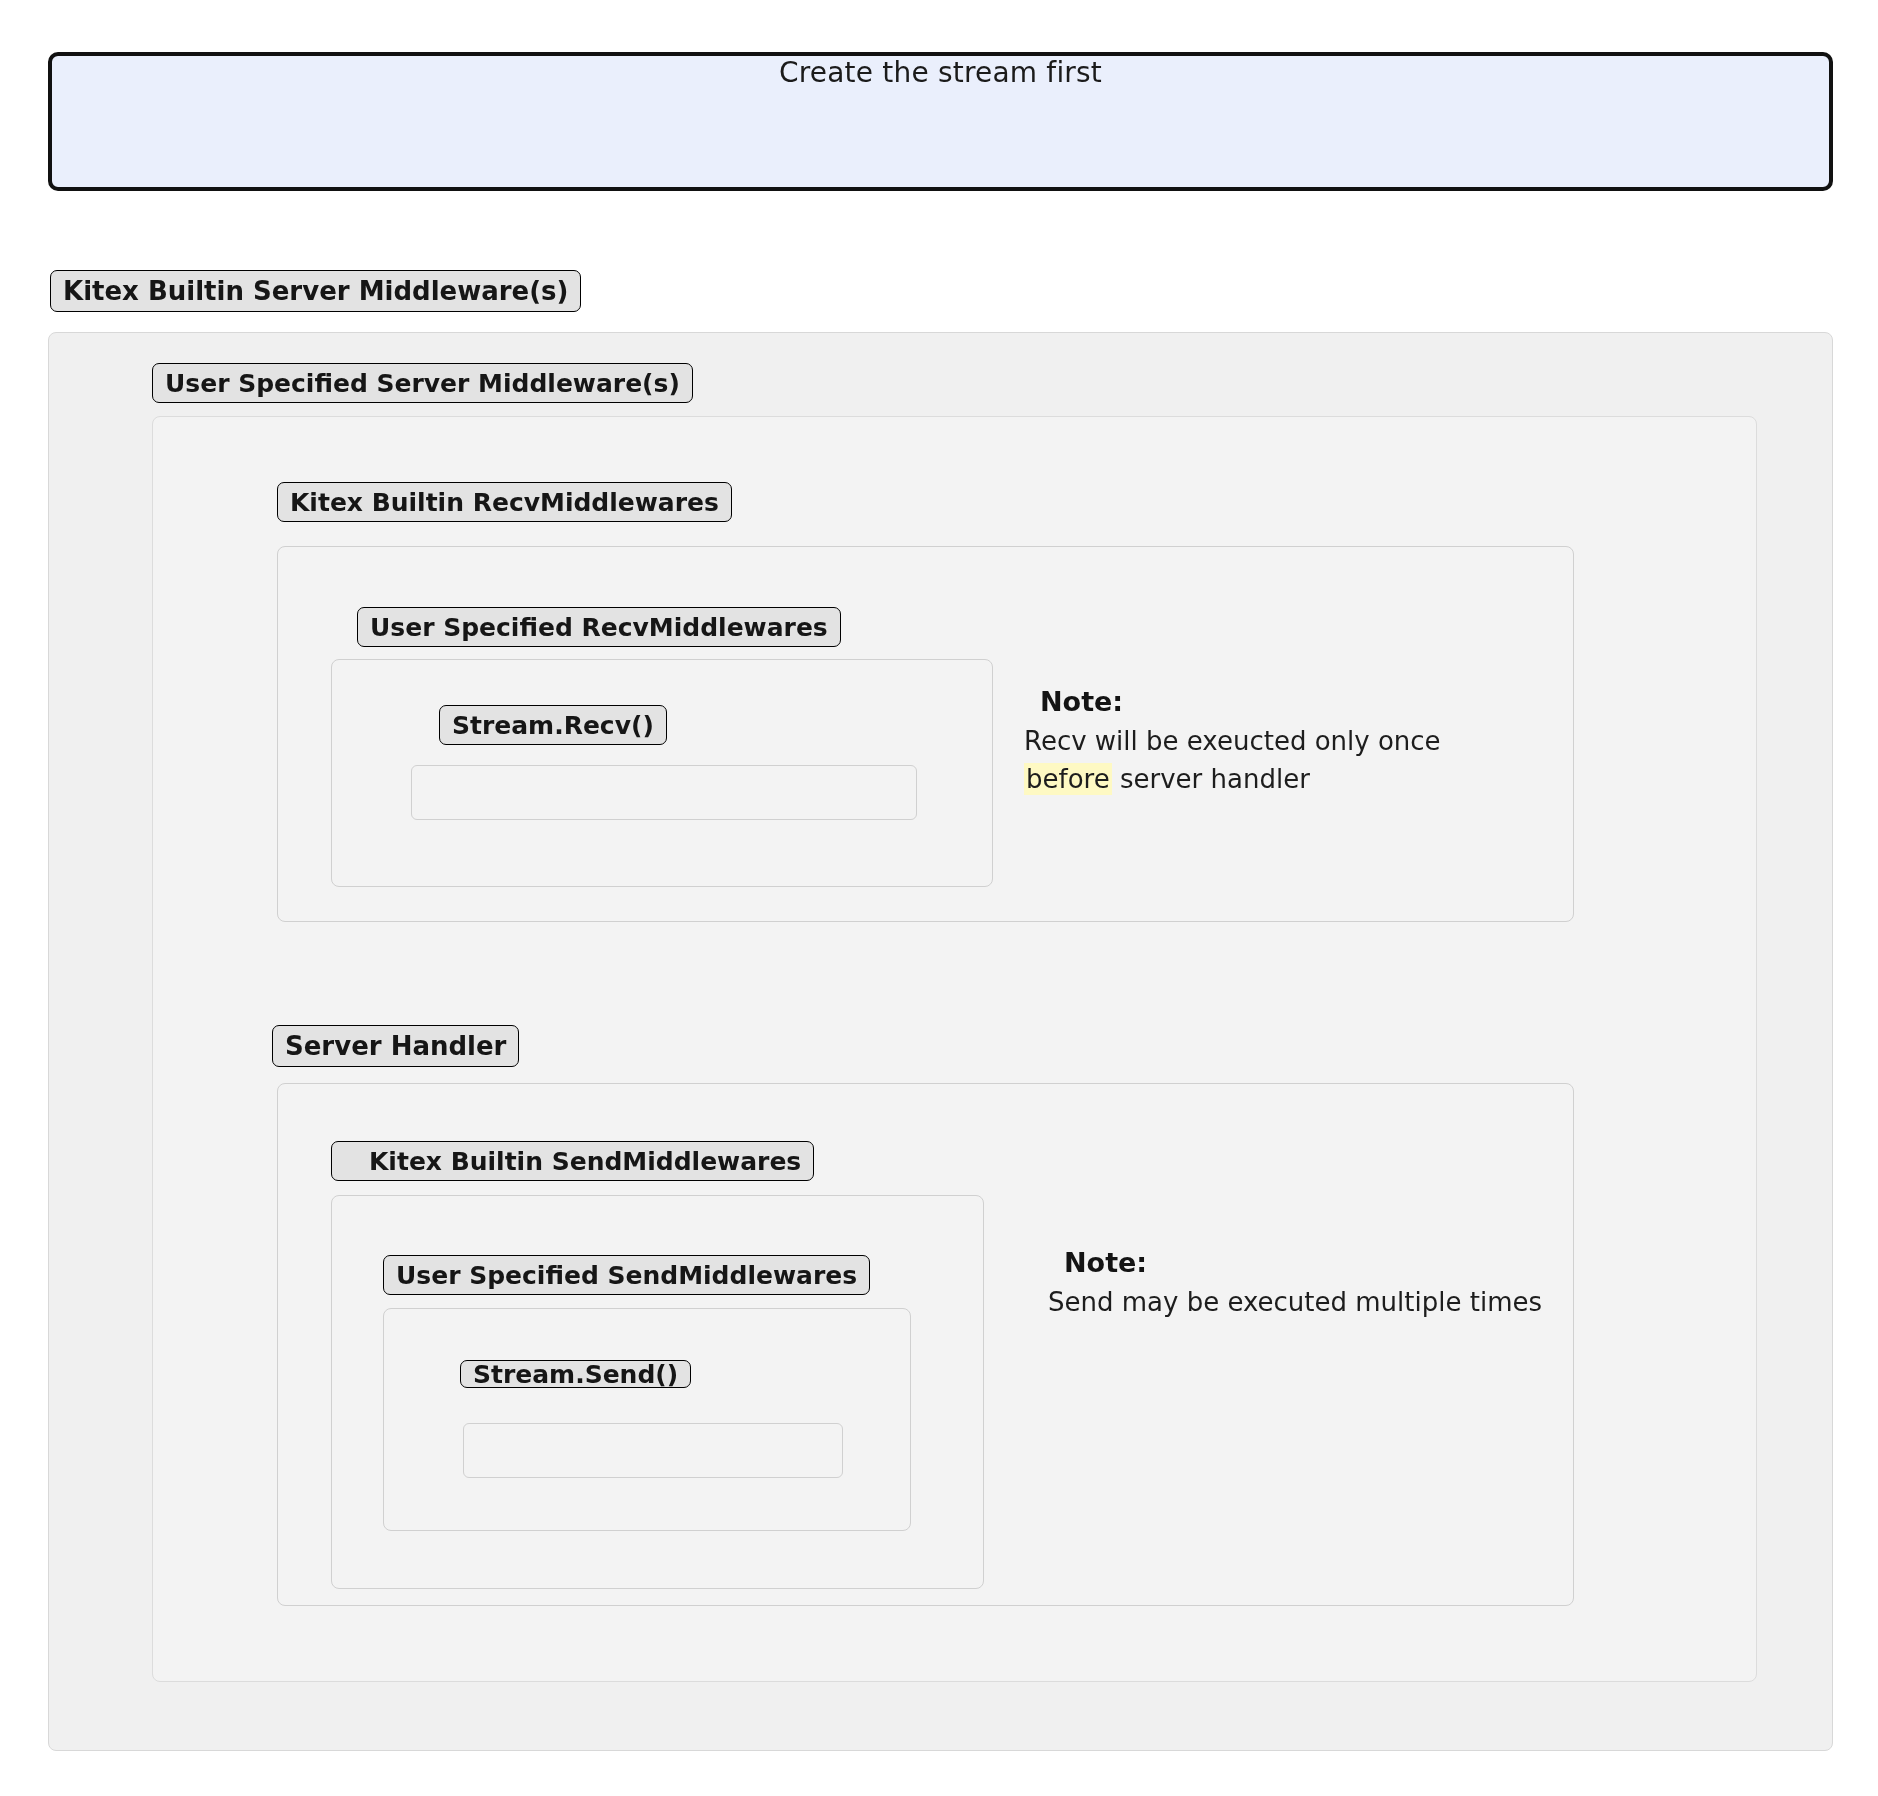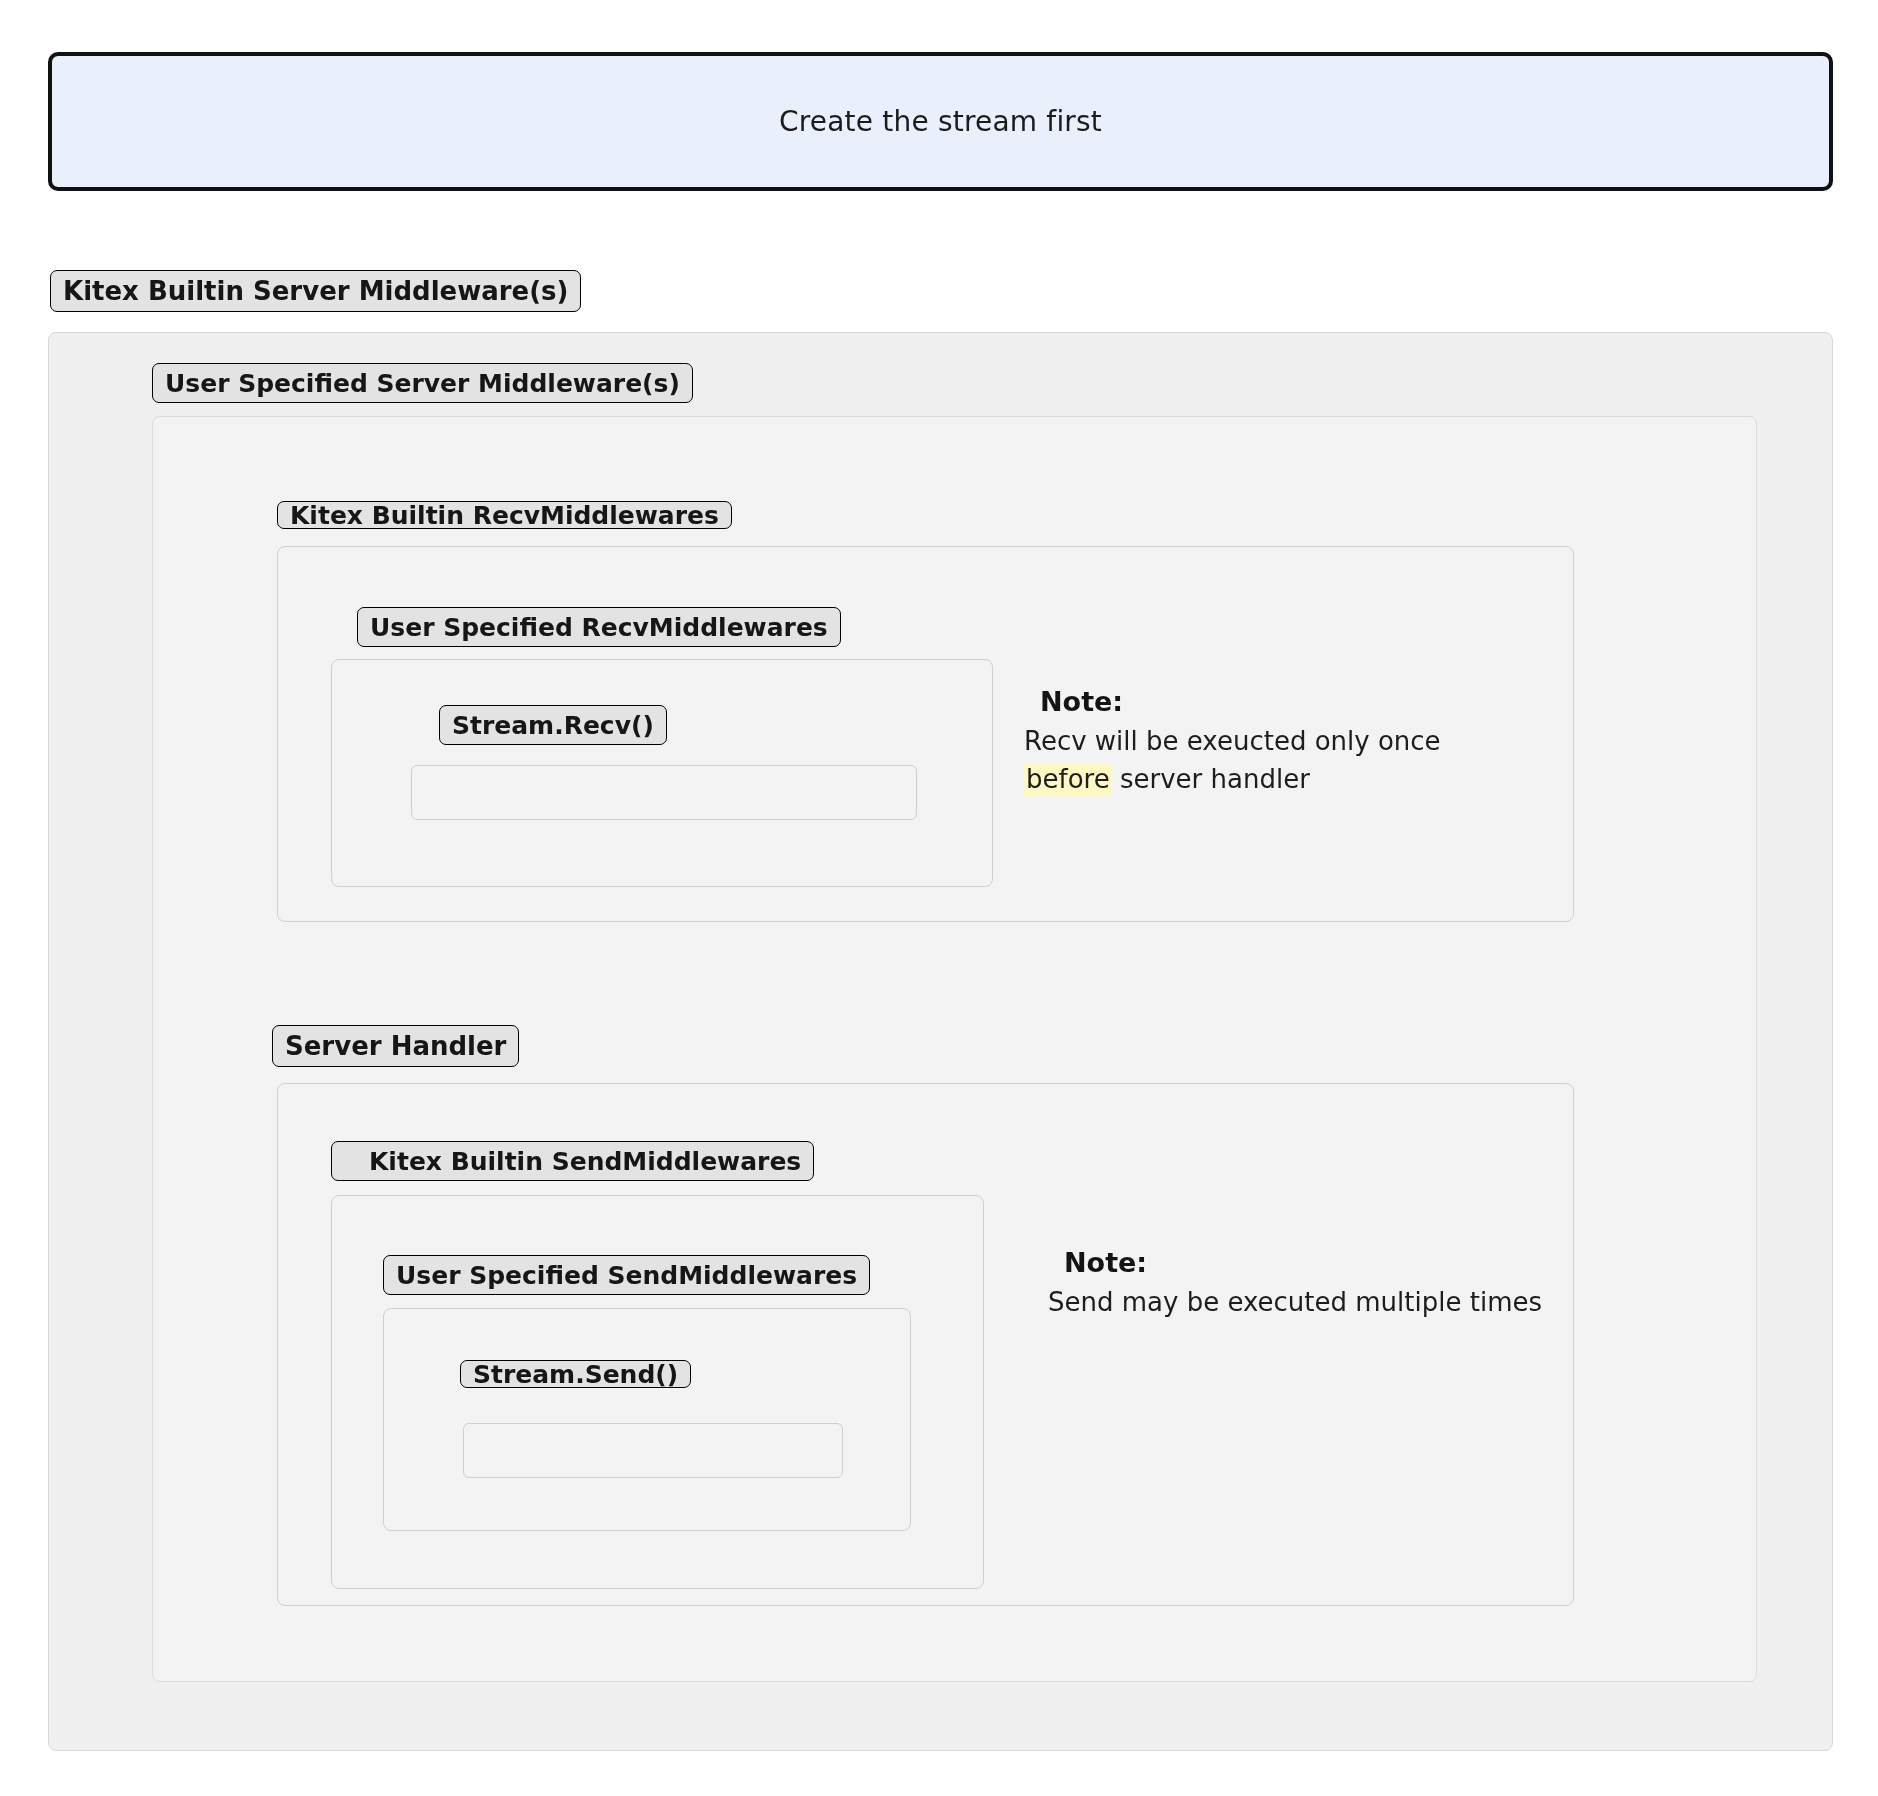--- a/index.html
+++ b/index.html
@@ -28,21 +28,21 @@
     position: absolute;
     left: 48px;
     top: 52px;
     width: 1785px;
     height: 139px;
     box-sizing: border-box;
     background: #eaeffc;
     border: 4px solid #111111;
     border-radius: 10px;
     display: flex;
-    align-items: center;
+    align-items: flex-start;
     justify-content: center;
   }
   .banner-text {
     font-size: 28px;
     color: #1b1b1b;
     letter-spacing: 0.2px;
   }
 
   
   .box {
@@ -145,21 +145,21 @@
     <span class="banner-text">Create the stream first</span>
   </div>
 
   <div class="box box-outer" style="left:48px; top:332px; width:1785px; height:1419px;"></div>
   <div class="tag" style="left:50px; top:270px; height:42px; font-size:26px;">Kitex Builtin Server Middleware(s)</div>
 
   <div class="box box-inner" style="left:152px; top:416px; width:1605px; height:1266px;"></div>
   <div class="tag" style="left:152px; top:363px; height:40px; font-size:25px;">User Specified Server Middleware(s)</div>
 
   <div class="box box-plain" style="left:277px; top:546px; width:1297px; height:376px;"></div>
-  <div class="tag" style="left:277px; top:501px; height:28px; font-size:25px;">Kitex Builtin RecvMiddlewares</div>
+  <div class="tag" style="left:277px; top:482px; height:40px; font-size:25px;">Kitex Builtin RecvMiddlewares</div>
 
   <div class="box box-plain" style="left:331px; top:659px; width:662px; height:228px;"></div>
   <div class="tag" style="left:331px; top:607px; height:40px; font-size:25px;margin-left:26px;">User Specified RecvMiddlewares</div>
 
   <div class="box box-plain" style="left:411px; top:765px; width:506px; height:55px; border-radius:6px;"></div>
   <div class="tag" style="left:407px; top:705px; height:40px; font-size:25px;margin-left:32px;">Stream.Recv()</div>
 
   <div class="note" style="left:1024px; top:682px; width:470px;">
     <div class="note-title">Note:</div>
     <div class="note-line">Recv will be exeucted only once</div>

